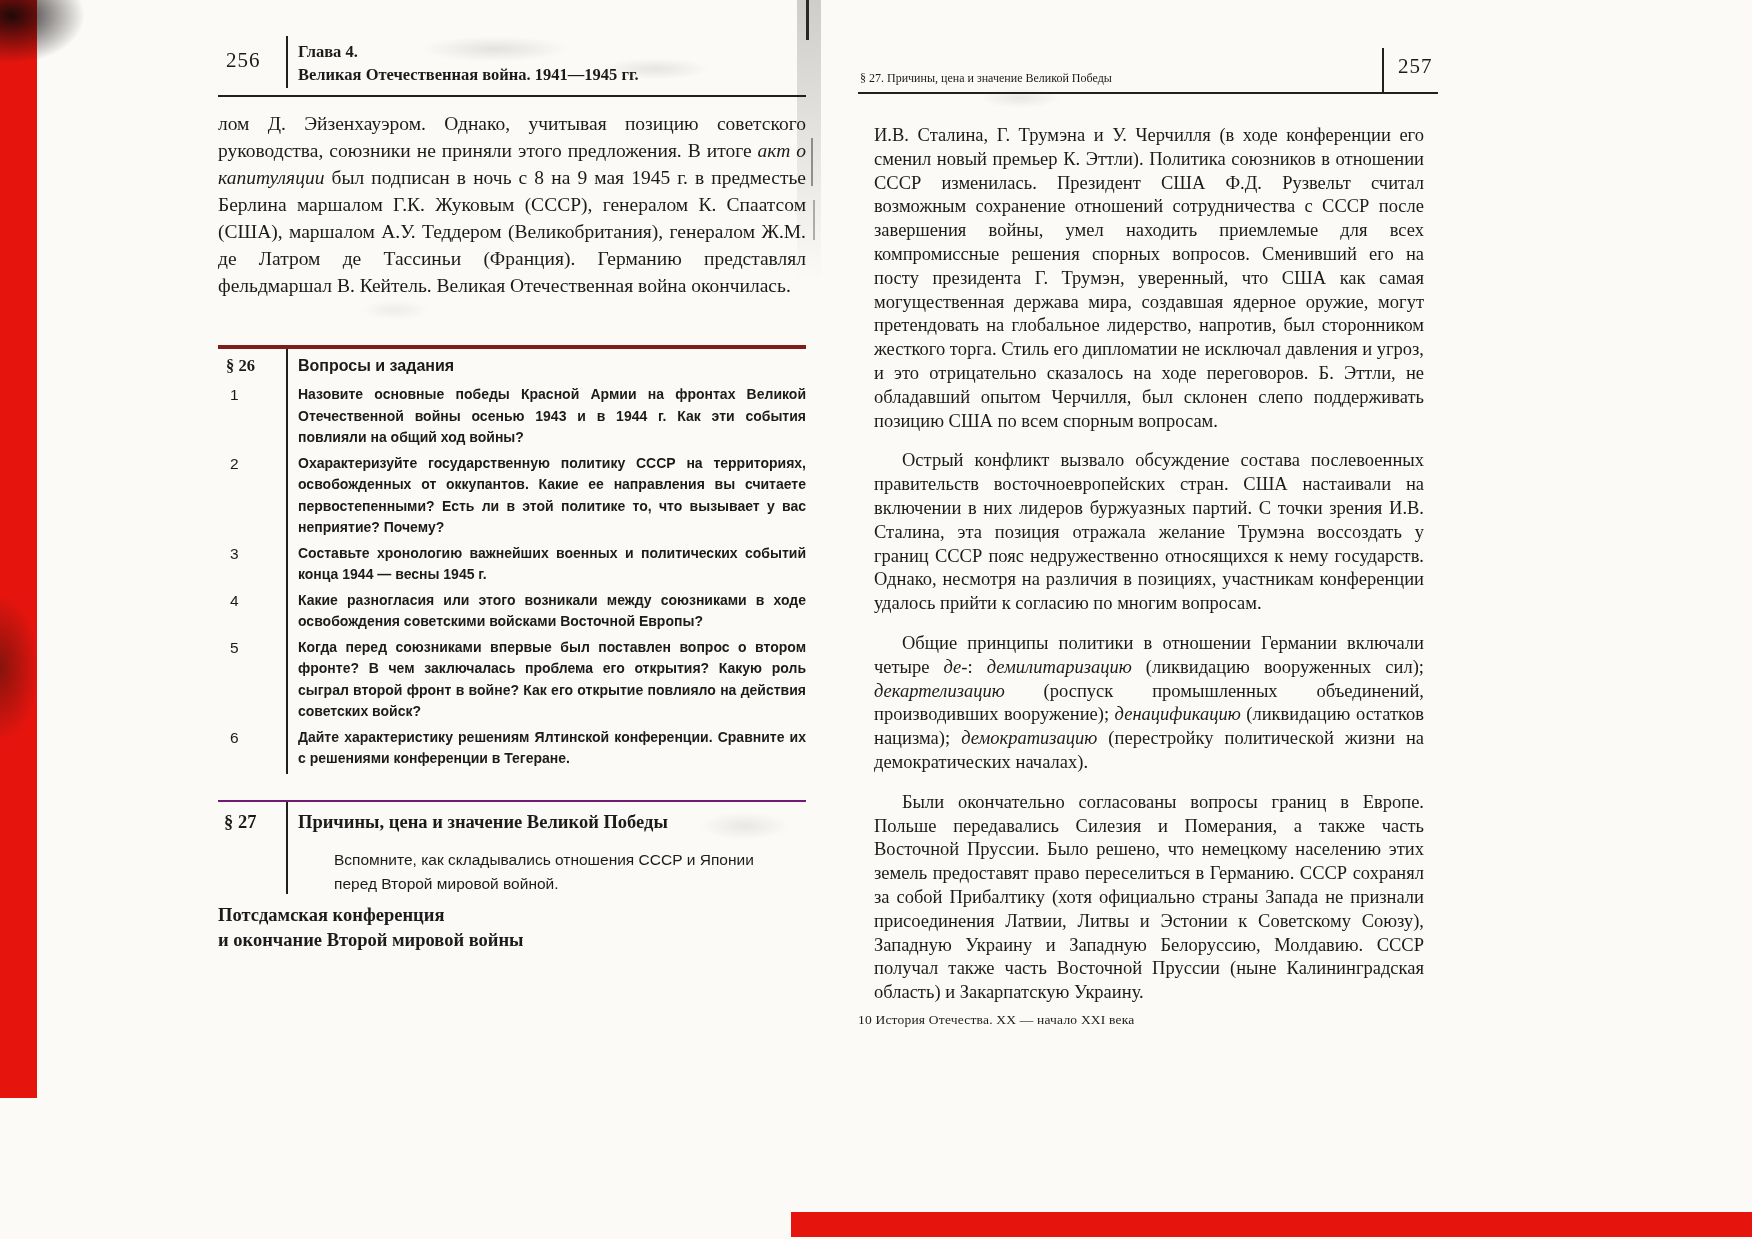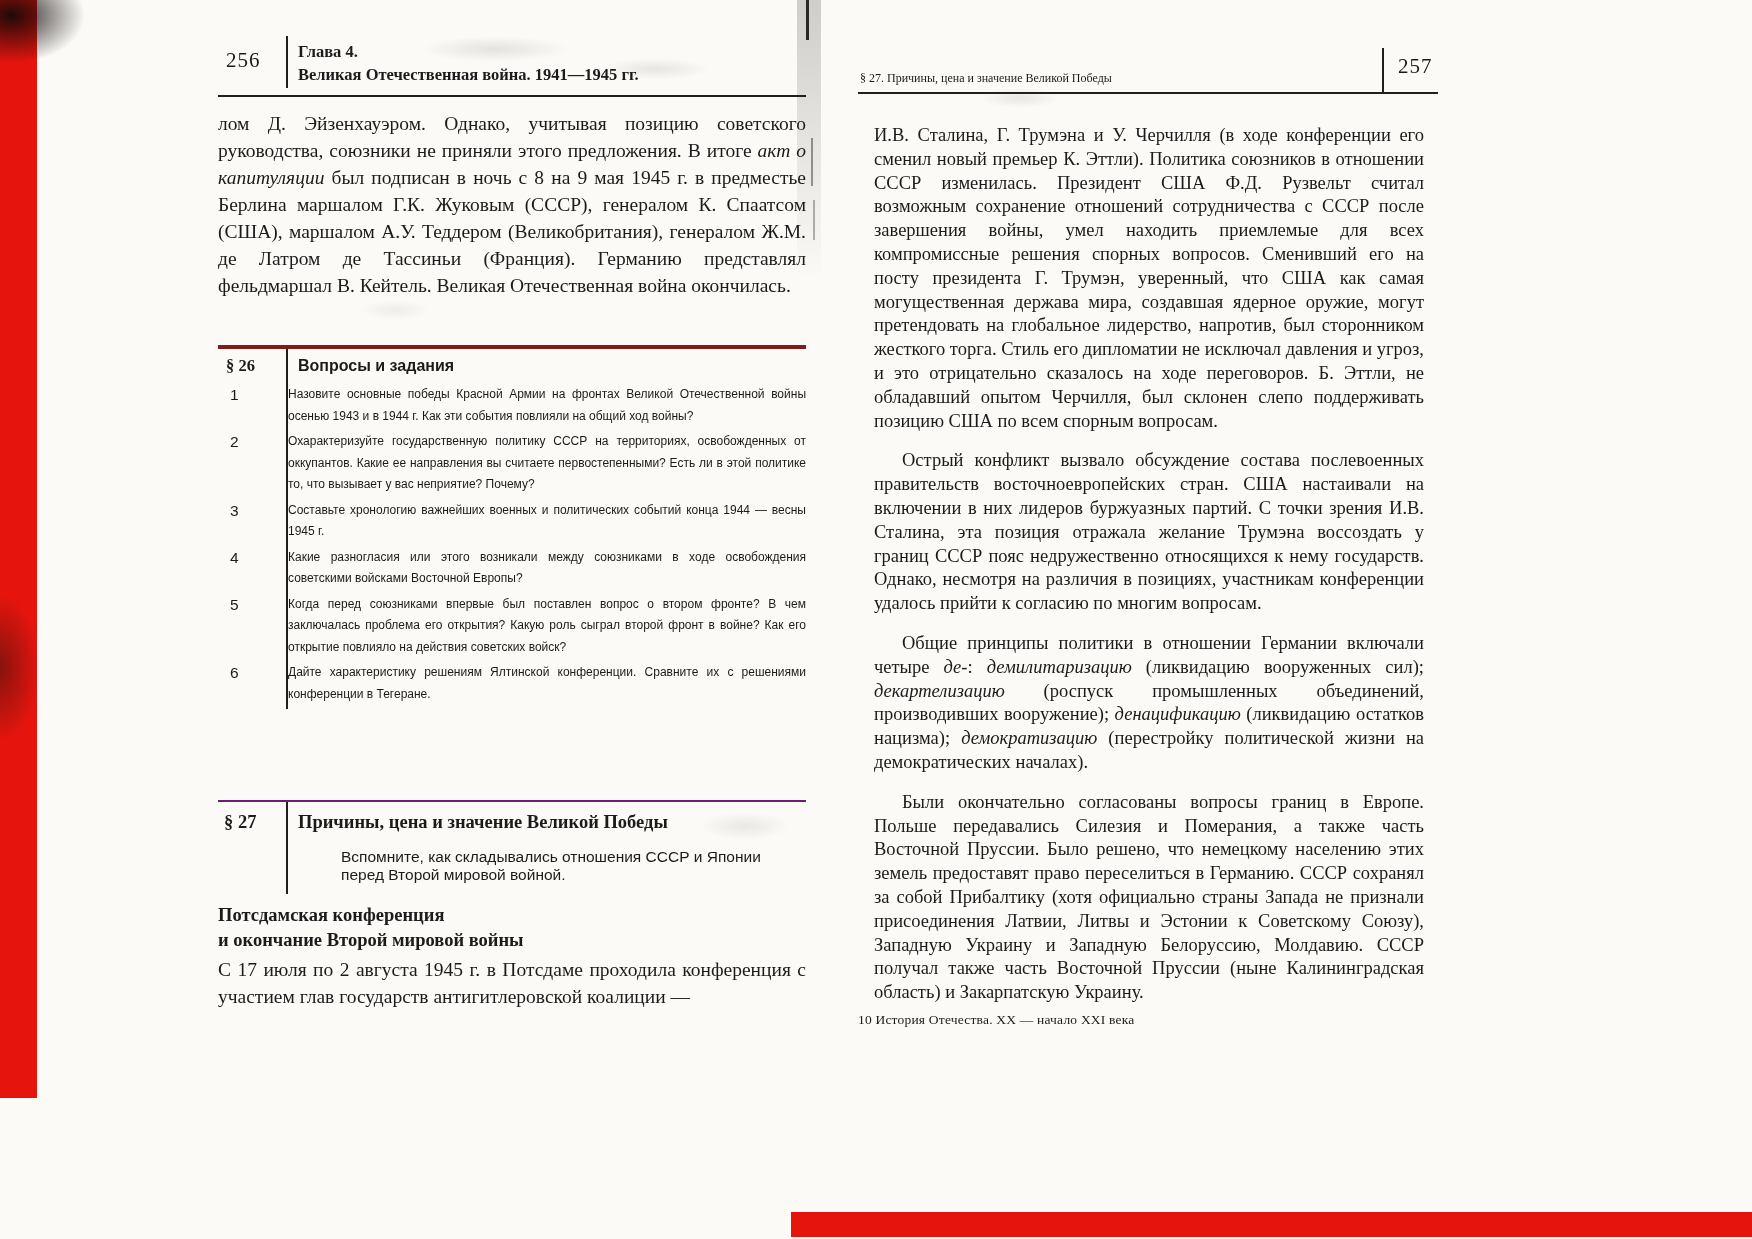--- a/index.html
+++ b/index.html
@@ -46,28 +46,28 @@
               font-size:19.5px; line-height:27px; text-align:justify; }
 
   .lp-questions { position:absolute; left:218px; top:345px; width:588px;
               font-family:"Liberation Sans", sans-serif; border-top:4px solid #7f1d1d; padding-top:7px; }
   .lp-questions .vline { position:absolute; left:68px; top:0; bottom:0; width:2px; }
   .q-header { position:relative; height:28px; }
   .q-snum   { position:absolute; left:8px; top:0; font-weight:bold; font-size:16.5px; font-family:"Liberation Serif", serif; }
   .q-stitle { position:absolute; left:80px; top:1px; font-weight:bold; font-size:16px; }
   .q-item { display:flex; margin-bottom:4px; }
   .q-num  { width:68px; flex:none; padding-left:12px; font-size:15.5px; line-height:21.5px; }
-  .q-text { flex:1; margin-left:2px; font-size:12px; line-height:21.5px; text-align:justify; }
+  .q-text { flex:1; margin-left:12px; font-size:14px; line-height:21.5px; text-align:justify;font-weight:bold; }
 
   .lp-s27 { position:absolute; left:218px; top:800px; width:588px; height:94px; border-top:2px solid #701a75; }
   .lp-s27 .vline { position:absolute; left:68px; top:0; bottom:0; width:2px; }
   .s27-num   { position:absolute; left:6px; top:10px; font-weight:bold; font-size:18.5px; }
   .s27-title { position:absolute; left:80px; top:10px; font-weight:bold; font-size:18.5px; }
-  .s27-recall{ position:absolute; left:123px; top:46px; width:460px;
-               font-family:"Liberation Sans", sans-serif; font-size:15.5px; line-height:18px; }
+  .s27-recall{ position:absolute; left:116px; top:46px; width:460px;
+               font-family:"Liberation Sans", sans-serif; font-size:15.5px; line-height:24px; }
 
   .lp-subhead { position:absolute; left:218px; top:903px; width:478px; 
                 font-weight:bold; font-size:18.5px; line-height:25px; }
   .lp-closing { position:absolute; left:218px; top:956px; width:588px;
                 font-size:19.5px; line-height:27px; text-align:justify; }
 
   
   .rp-header  { position:absolute; left:858px; top:48px; width:580px; height:44px; }
   .rp-title   { position:absolute; left:2px; top:23px; font-size:12px; }
   .rp-header .vline { position:absolute; left:524px; top:0; width:2px; height:44px; }
@@ -149,21 +149,20 @@
     <div class="s27-num">§ 27</div>
     <div class="s27-title">Причины, цена и значение Великой Победы</div>
     <div class="s27-recall">Вспомните, как складывались отношения СССР и Японии перед Второй мировой войной.</div>
   </div>
 
   <div class="lp-subhead">
     <div>Потсдамская конференция</div>
     <div>и окончание Второй мировой войны</div>
   </div>
 
-  <div class="lp-closing">С 17 июля по 2 августа 1945 г. в Потсдаме проходила конференция с участием глав государств антигитлеровской коалиции —</div>
 
   <div class="rp-header">
     <div class="rp-title">§ 27. Причины, цена и значение Великой Победы</div>
     <div class="vline"></div>
     <div class="rp-pagenum">257</div>
   </div>
   <div class="rp-rule rule"></div>
 
   <div class="rp-body">
     <p><span>И.В. Сталина, Г. Трумэна и У. Черчилля (в ходе конференции его сменил новый премьер К. Эттли). Политика союзников в отношении СССР изменилась. Президент США Ф.Д. Рузвельт считал возможным сохранение отношений сотрудничества с СССР после завершения войны, умел находить приемлемые для всех компромиссные решения спорных вопросов. Сменивший его на посту президента Г. Трумэн, уверенный, что США как самая могущественная держава мира, создавшая ядерное оружие, могут претендовать на глобальное лидерство, напротив, был сторонником жесткого торга. Стиль его дипломатии не исключал давления и угроз, и это отрицательно сказалось на ходе переговоров. Б. Эттли, не обладавший опытом Черчилля, был склонен слепо поддерживать позицию США по всем спорным вопросам.</span></p>

